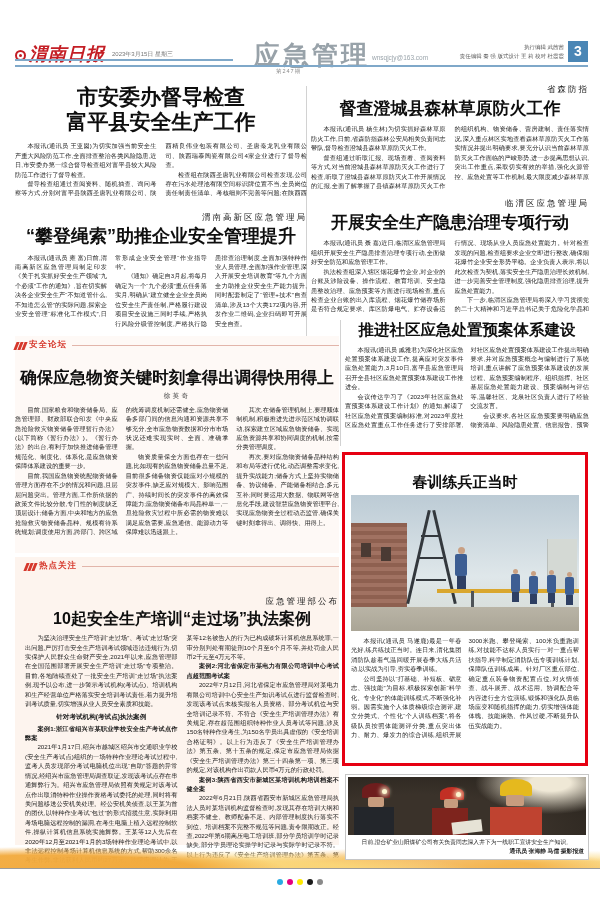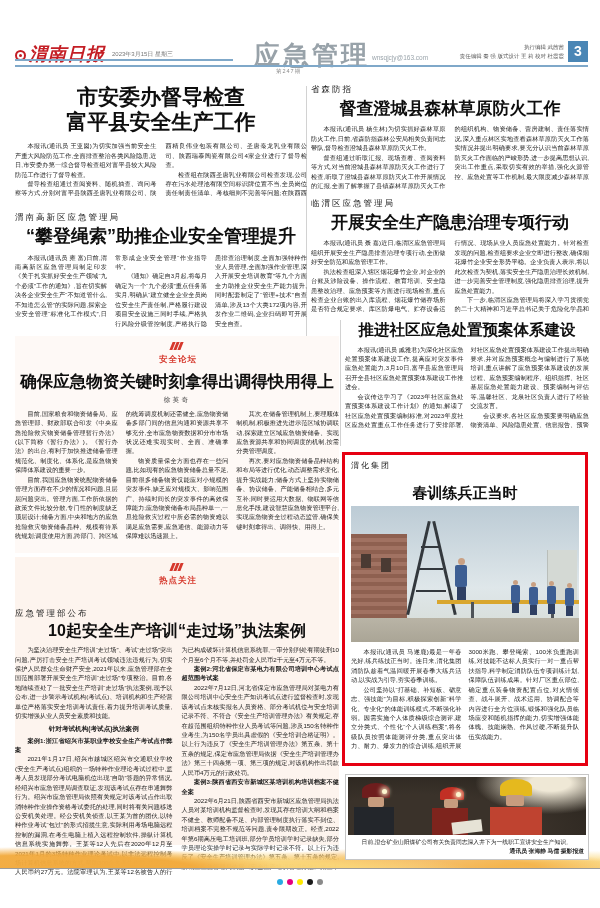--- a/index.html
+++ b/index.html
@@ -21,56 +21,56 @@
   .email { left:372px; top:54px; font-size:6.5px; color:#9aa4ab; }
   .issue { left:276px; top:68px; font-size:5.5px; color:#888; letter-spacing:1px; }
   .credits { left:408px; top:43px; width:156px; text-align:right; font-size:5.5px;
              color:#5a5a5a; line-height:1.7; }
   .pagenum { left:568px; top:41px; width:20px; height:21px; background:#4a86b5; color:#fff;
              font-size:14px; font-weight:bold; text-align:center; line-height:21px; }
   .rule-logo { left:15px; top:59px; width:218px; height:2px; background:#7fa8c9; }
   .rule-main { left:15px; top:65px; width:573px; height:2px; background:#7fa8c9; }
 
   
-  .kicker { text-align:left; font-family:Liberation Mono, monospace; font-size:8.5px;
+  .kicker { text-align:right; font-family:Liberation Mono, monospace; font-size:8.5px;
             color:#222; letter-spacing:2px; }
   .headline { text-align:center; font-weight:bold; color:#0e0e0e; line-height:1.2; }
   .byline { text-align:center; font-size:6.8px; color:#444; letter-spacing:2px; }
   .bt { font-size:6.2px; line-height:1.52; color:#1c1c1c; text-align:justify;
         text-indent:2em; }
   .bt.lead { font-weight:bold; }
   .bt.sub { font-weight:bold; font-size:6.6px; text-indent:0; text-align:center;
             margin:3px 0 2px; }
   .cols2 { column-count:2; column-gap:9px; overflow:hidden; }
   .cols3 { column-count:3; column-gap:8px; overflow:hidden; }
 
-  .label-row { display:flex; align-items:center;flex-direction:column; }
+  .label-row { display:flex; align-items:center; }
   .label-text { color:#d6382c; font-weight:bold; font-size:8.5px; letter-spacing:1px;
                 margin-left:2px; }
   .slashes span { display:inline-block; width:2.5px; height:8px; background:#d6382c;
                   transform:skewX(-22deg); margin-right:1.5px; }
   .label-rule { flex:1; height:1px; background:#e2b5aa; margin-left:5px; }
 
   .vline { position:absolute; width:1px; background:#d2d2d2; }
 
   
   #a1 { left:15px; top:84px; width:292px; }
   #a1 .headline { font-size:21px; }
   #a1 .cols2 { margin-top:7px; height:64px; }
 
   #a2 { left:15px; top:212px; width:292px; }
   #a2 .headline { font-size:18px; margin-top:2px; }
   #a2 .cols3 { margin-top:5px; height:82px; }
 
   #forum { left:15px; top:336px; width:324px; height:217px; background:#fef9f6; }
-  #forum .headline { font-size:16.5px; margin-top:6px; }
+  #forum .headline { font-size:16.5px; margin-top:14px; }
   #forum .byline { margin-top:3px; }
   #forum .cols3 { margin-top:4px; height:160px; }
 
-  #hot { left:15px; top:557px; width:324px; height:288px; background:#fdf4ee; }
+  #hot { left:15px; top:557px; width:324px; height:288px; background:#fdf4ee;padding-left:10px; }
   #hot .kicker { margin-top:21px; }
   #hot .headline { font-size:16px; margin-top:1px; }
   #hot .cols2 { margin-top:5px; height:232px; }
 
   #ra { left:311px; top:84px; width:278px; }
   #ra .headline { font-size:17px; margin-top:3px; }
   #ra .cols2 { margin-top:5px; height:74px; }
 
   #rb { left:311px; top:198px; width:278px; }
   #rb .headline { font-size:17px; margin-top:3px;text-align:center; }
@@ -243,21 +243,20 @@
   <div class="abs" id="rc">
     <div class="headline">推进社区应急处置预案体系建设</div>
     <div class="cols2">
       <p class="bt">本报讯(通讯员 戚雅君)为深化社区应急处置预案体系建设工作,提高应对突发事件应急处置能力,3月10日,富平县应急管理局召开全县社区应急处置预案体系建设工作推进会。</p>
       <p class="bt">会议传达学习了《2023年社区应急处置预案体系建设工作计划》的通知,解读了社区应急处置预案编制标准,对2023年度社区应急处置重点工作任务进行了安排部署,对社区应急处置预案体系建设工作提出明确要求,并对应急预案概念与编制进行了系统培训,重点讲解了应急预案体系建设的发展过程、应急预案编制程序、组织指挥、社区基层应急处置能力建设、预案编制与评估等,温馨社区、龙泉社区负责人进行了经验交流发言。</p>
       <p class="bt">会议要求,各社区应急预案要明确应急物资清单、风险隐患处置、信息报告、预警响应、应急处置的具体操作和相应流程等内容,按照自我完善、信息共享和沟通处置模式,明确各社区应急指挥调度机构、社区应急处置的主体责任,有效保证社区应急处置预案的针对性、实用性和可操作性,进一步提升社区突发事件应急处置能力,为全县应急处置预案体系建设工作打下良好基础。</p>
     </div>
   </div>
 
   <div class="abs" id="redbox">
-    <div class="kicker">渭化集团</div>
     <div class="headline">春训练兵正当时</div>
     <div class="photo1">
       <div class="p1-building"></div>
       <div class="p1-window" style="left:10px; top:48px;"></div>
       <div class="p1-window" style="left:30px; top:52px;"></div>
       <div class="p1-bldg2"></div>
       <div class="p1-leg" style="left:66px; transform:rotate(13deg);"></div>
       <div class="p1-leg" style="left:92px; transform:rotate(-13deg);"></div>
       <div class="p1-rung" style="left:70px; top:40px; width:20px;"></div>
       <div class="p1-rung" style="left:68px; top:62px; width:24px;"></div>

